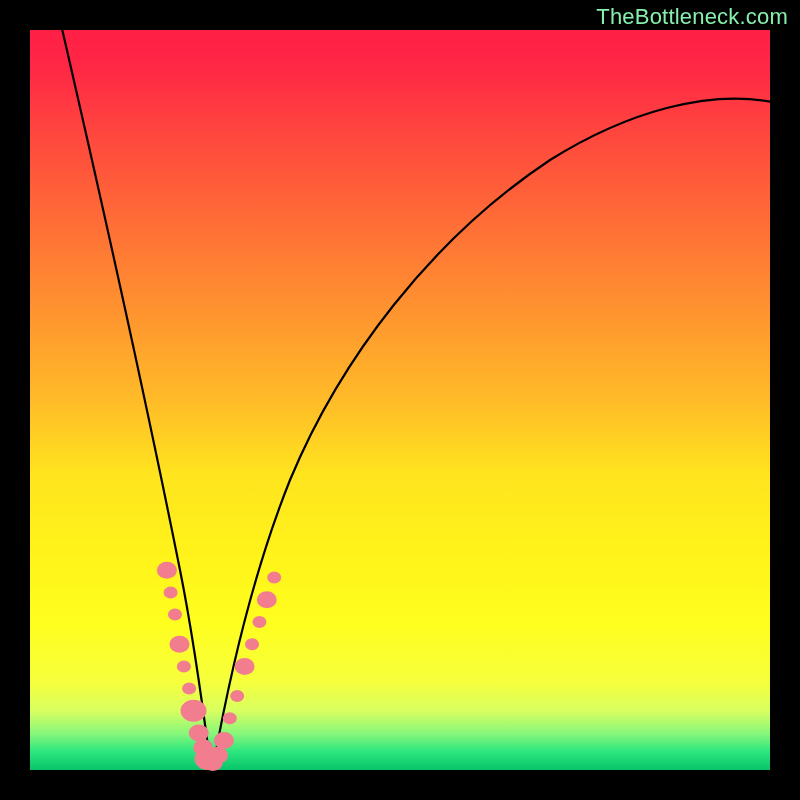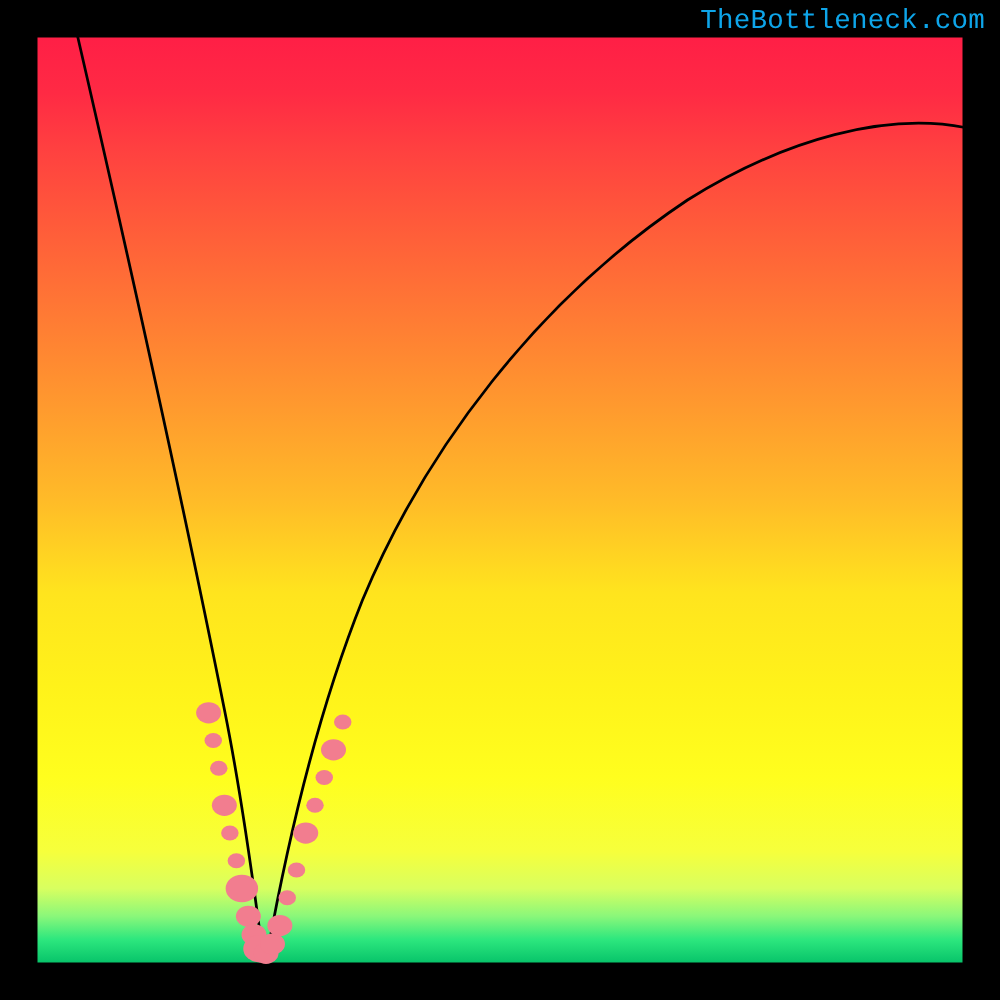--- a/index.html
+++ b/index.html
@@ -40,26 +40,25 @@
       #d8ff60 92%,
       #8af77a 95%,
       #2de77e 97.5%,
       #08c46a 100%
     );
   }
   .watermark {
     position: absolute;
     top: 4px;
     right: 12px;
-    color: #0ea5e9;
+    color: #86efac;
     font-size: 22px;
     font-weight: 500;
     letter-spacing: 0.2px;
     user-select: none;
-    font-family: Liberation Mono, monospace;
   }
   svg.curve {
     position: absolute;
     left: 0;
     top: 0;
     width: 740px;
     height: 740px;
     overflow: visible;
   }
 </style>

